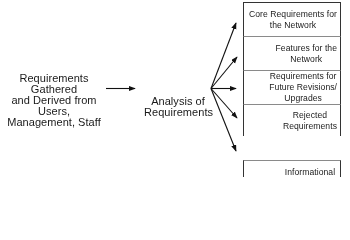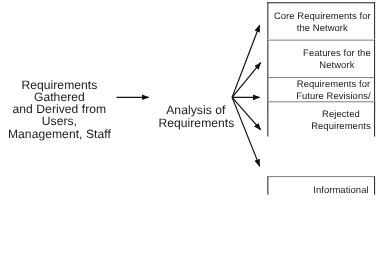--- a/index.html
+++ b/index.html
@@ -67,21 +67,21 @@
     color: #1a1a1a;
     font-size: 8.6px;
     line-height: 11px;
     letter-spacing: 0.05px;
     white-space: pre-line;
     padding: 0 3px;
   }
   #box-0 { top: 2px;   height: 34px; }
   #box-1 { top: 36px;  height: 34px; }
   #box-2 { top: 70px;  height: 34px; }
-  #box-3 { top: 92px; height: 32px; }
+  #box-3 { top: 104px; height: 32px; }
   #box-4 { top: 136px; height: 36px; margin-top: 24px; }
 </style>
 </head>
 <body>
 
 <div id="diagram-root">
 
   <svg class="svg-layer" viewBox="0 0 350 177" width="350" height="177" xmlns="http://www.w3.org/2000/svg">
     <defs>
       <marker id="arrowhead" markerWidth="7" markerHeight="7" refX="6.2" refY="2.6" orient="auto" markerUnits="userSpaceOnUse">

